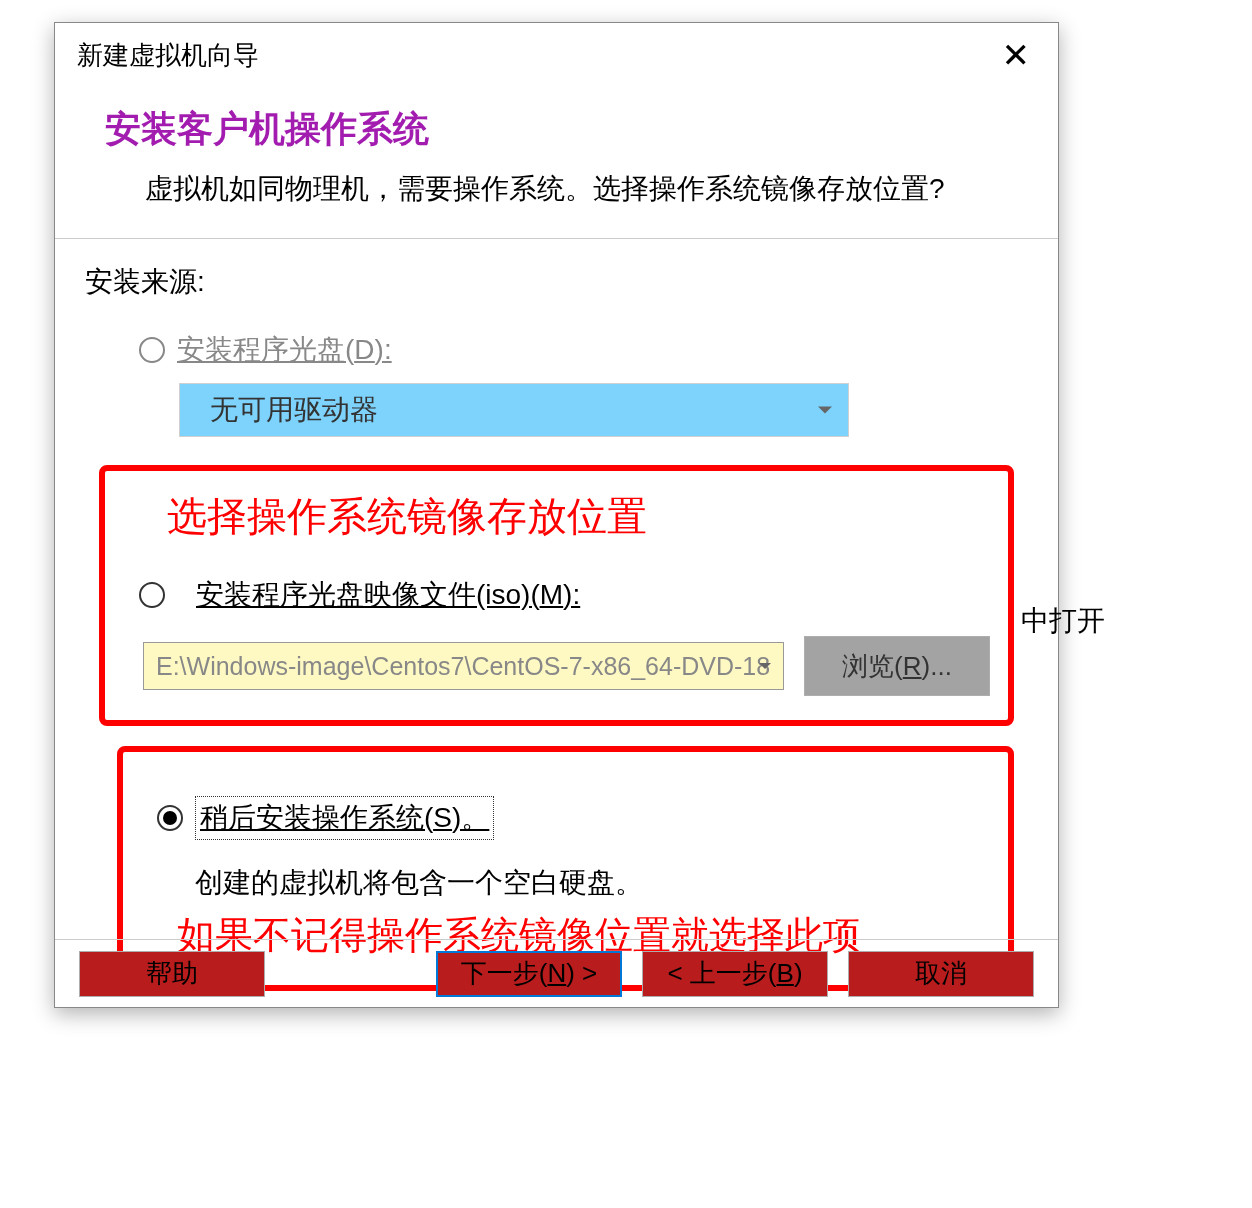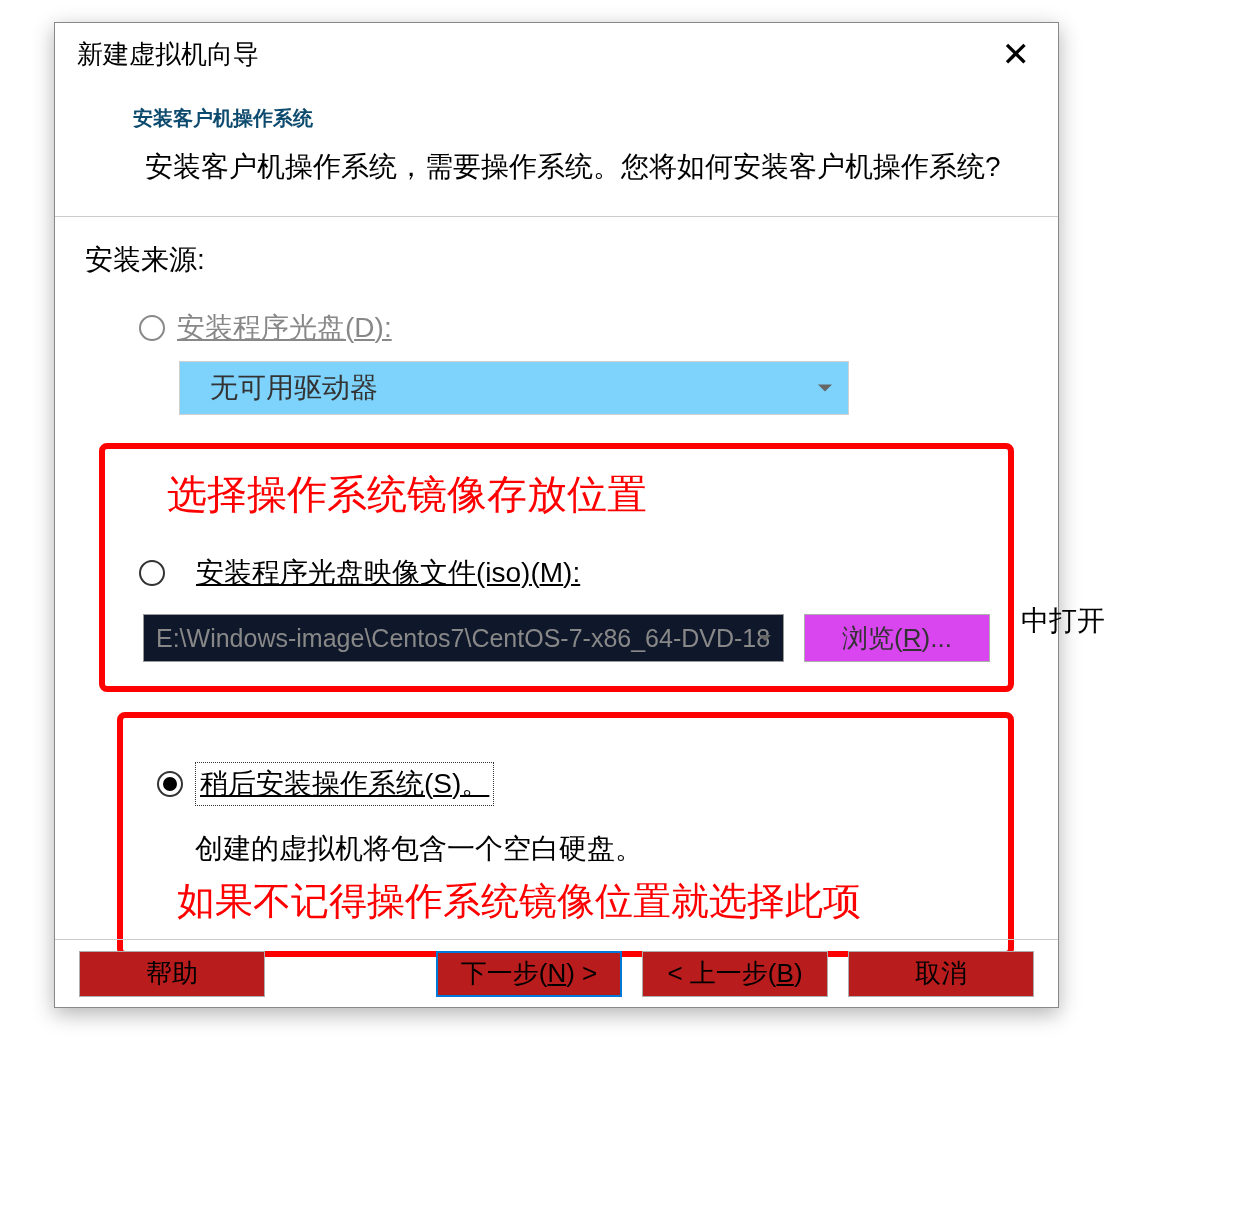--- a/index.html
+++ b/index.html
@@ -20,21 +20,21 @@
       left: 54px;
       top: 22px;
       width: 1005px;
       height: 986px;
       background: #ffffff;
       border: 1px solid #888;
       box-shadow: 0 6px 20px rgba(0,0,0,0.3);
     }
     .titlebar {
       display: flex;
-      align-items: flex-start;
+      align-items: center;
       justify-content: space-between;
       padding: 14px 22px 10px 22px;
       height: 60px;
     }
     .title {
       font-size: 26px;
       color: #000;
     }
     .close-btn {
       font-size: 34px;
@@ -42,25 +42,24 @@
       color: #000;
       cursor: default;
       line-height: 1;
       padding: 0 6px;
     }
     .header-section {
       padding: 22px 40px 30px 50px;
       border-bottom: 1px solid #ccc;
     }
     .header-title {
-      font-size: 20px;
+      font-size: 36px;
       font-weight: bold;
-      color: #0c4a6e;
+      color: #a21caf;
       margin-bottom: 16px;
-      margin-left: 28px;
     }
     .header-desc {
       font-size: 28px;
       color: #000;
       padding-left: 40px;
     }
     .content {
       padding: 24px 30px 10px 30px;
     }
     .section-label {
@@ -149,21 +148,21 @@
     .iso-row {
       display: flex;
       align-items: center;
       margin-top: 22px;
       padding-left: 20px;
       gap: 20px;
     }
     .iso-dropdown {
       flex: 1;
       height: 48px;
-      background: #0f172a;
+      background: #fef9c3;
       border: 1px solid #999;
       display: flex;
       align-items: center;
       padding: 0 36px 0 12px;
       font-size: 25px;
       color: #888;
       position: relative;
       overflow: hidden;
       white-space: nowrap;
     }
@@ -173,22 +172,22 @@
       top: 50%;
       transform: translateY(-50%);
       width: 0;
       height: 0;
       border-left: 6px solid transparent;
       border-right: 6px solid transparent;
       border-top: 6px solid #666;
     }
     .browse-btn {
       width: 186px;
-      height: 48px;
-      background: #d946ef;
+      height: 60px;
+      background: #a3a3a3;
       border: 1px solid #adadad;
       font-size: 26px;
       color: #333;
       display: flex;
       align-items: center;
       justify-content: center;
     }
     .option-later-row {
       display: flex;
       align-items: center;
@@ -255,21 +254,21 @@
 
 <div class="dialog">
 
   <div class="titlebar">
     <span class="title">新建虚拟机向导</span>
     <span class="close-btn">✕</span>
   </div>
 
   <div class="header-section">
     <div class="header-title">安装客户机操作系统</div>
-    <div class="header-desc">安装客户机操作系统，需要操作系统。您将如何安装客户机操作系统?</div>
+    <div class="header-desc">虚拟机如同物理机，需要操作系统。选择操作系统镜像存放位置?</div>
   </div>
 
   <div class="content">
     <div class="section-label">安装来源:</div>
 
     <div class="option-row">
       <div class="radio disabled"></div>
       <span class="option-label disabled">
         <span>安装程序光盘(</span><span class="underline">D</span><span>):</span>
       </span>

